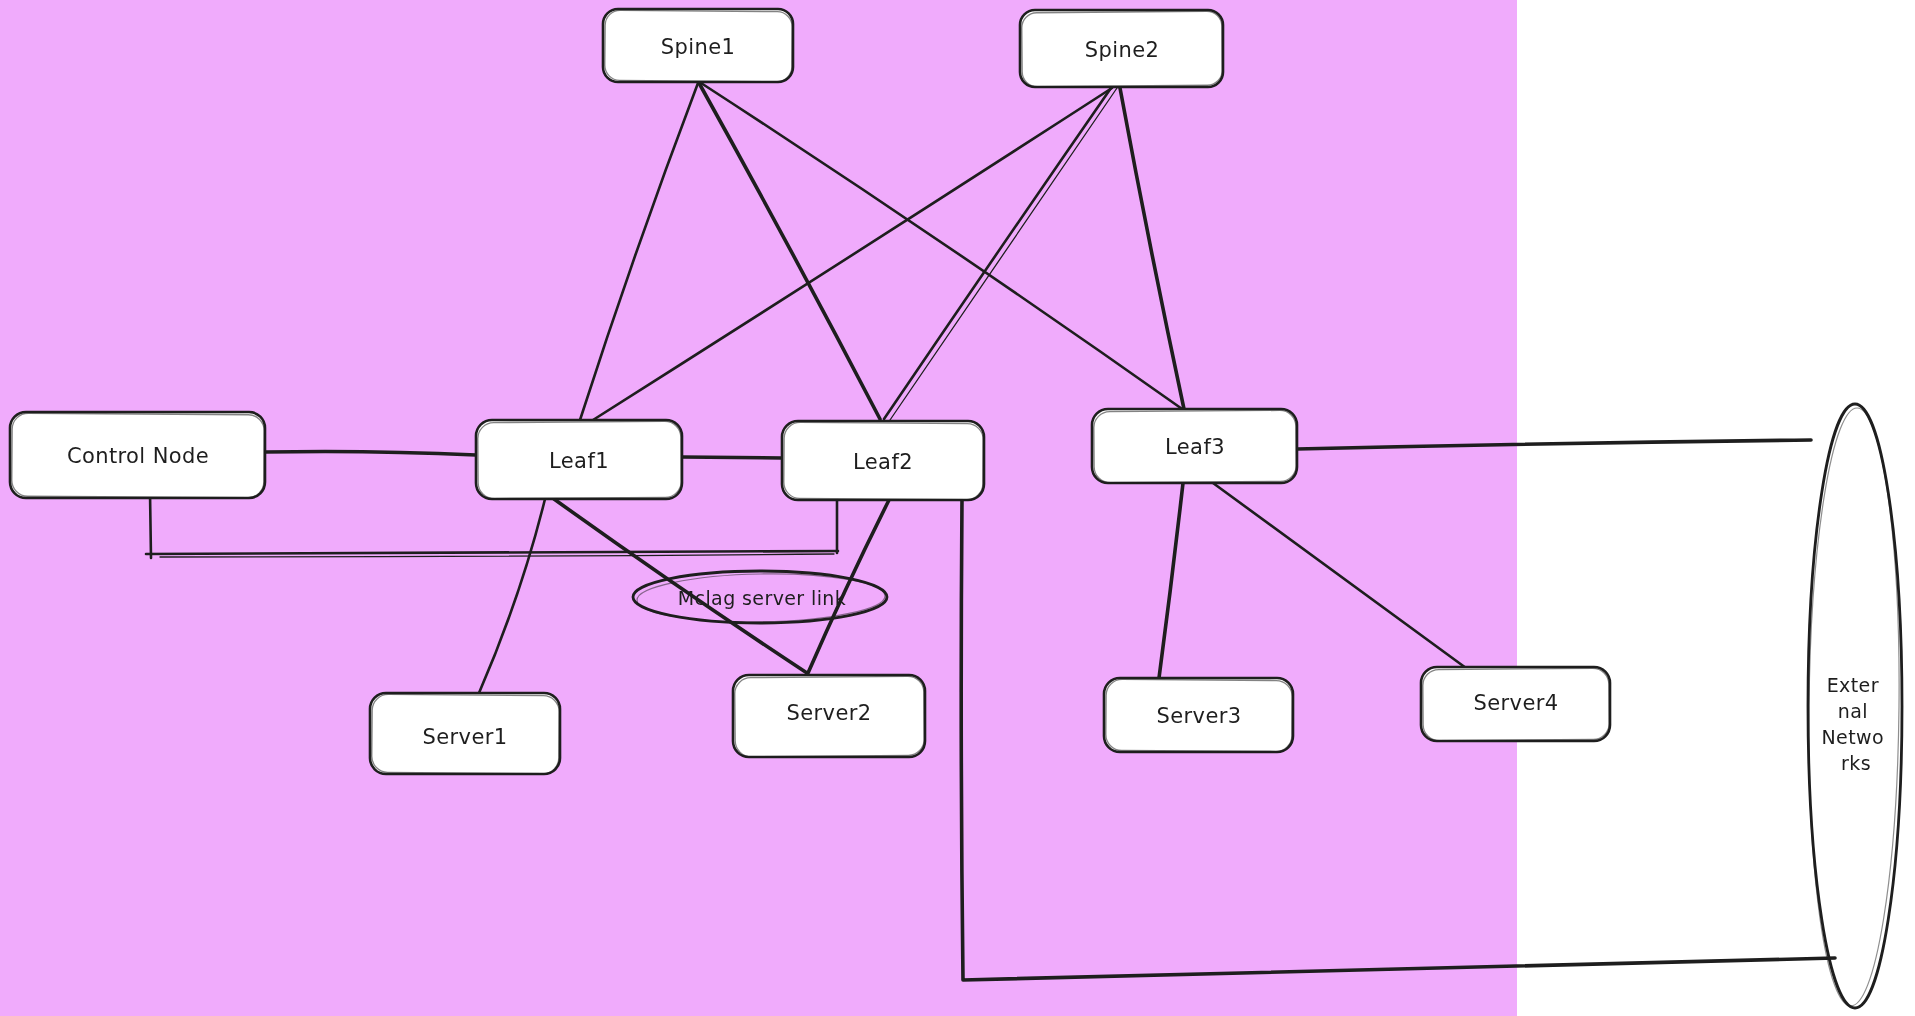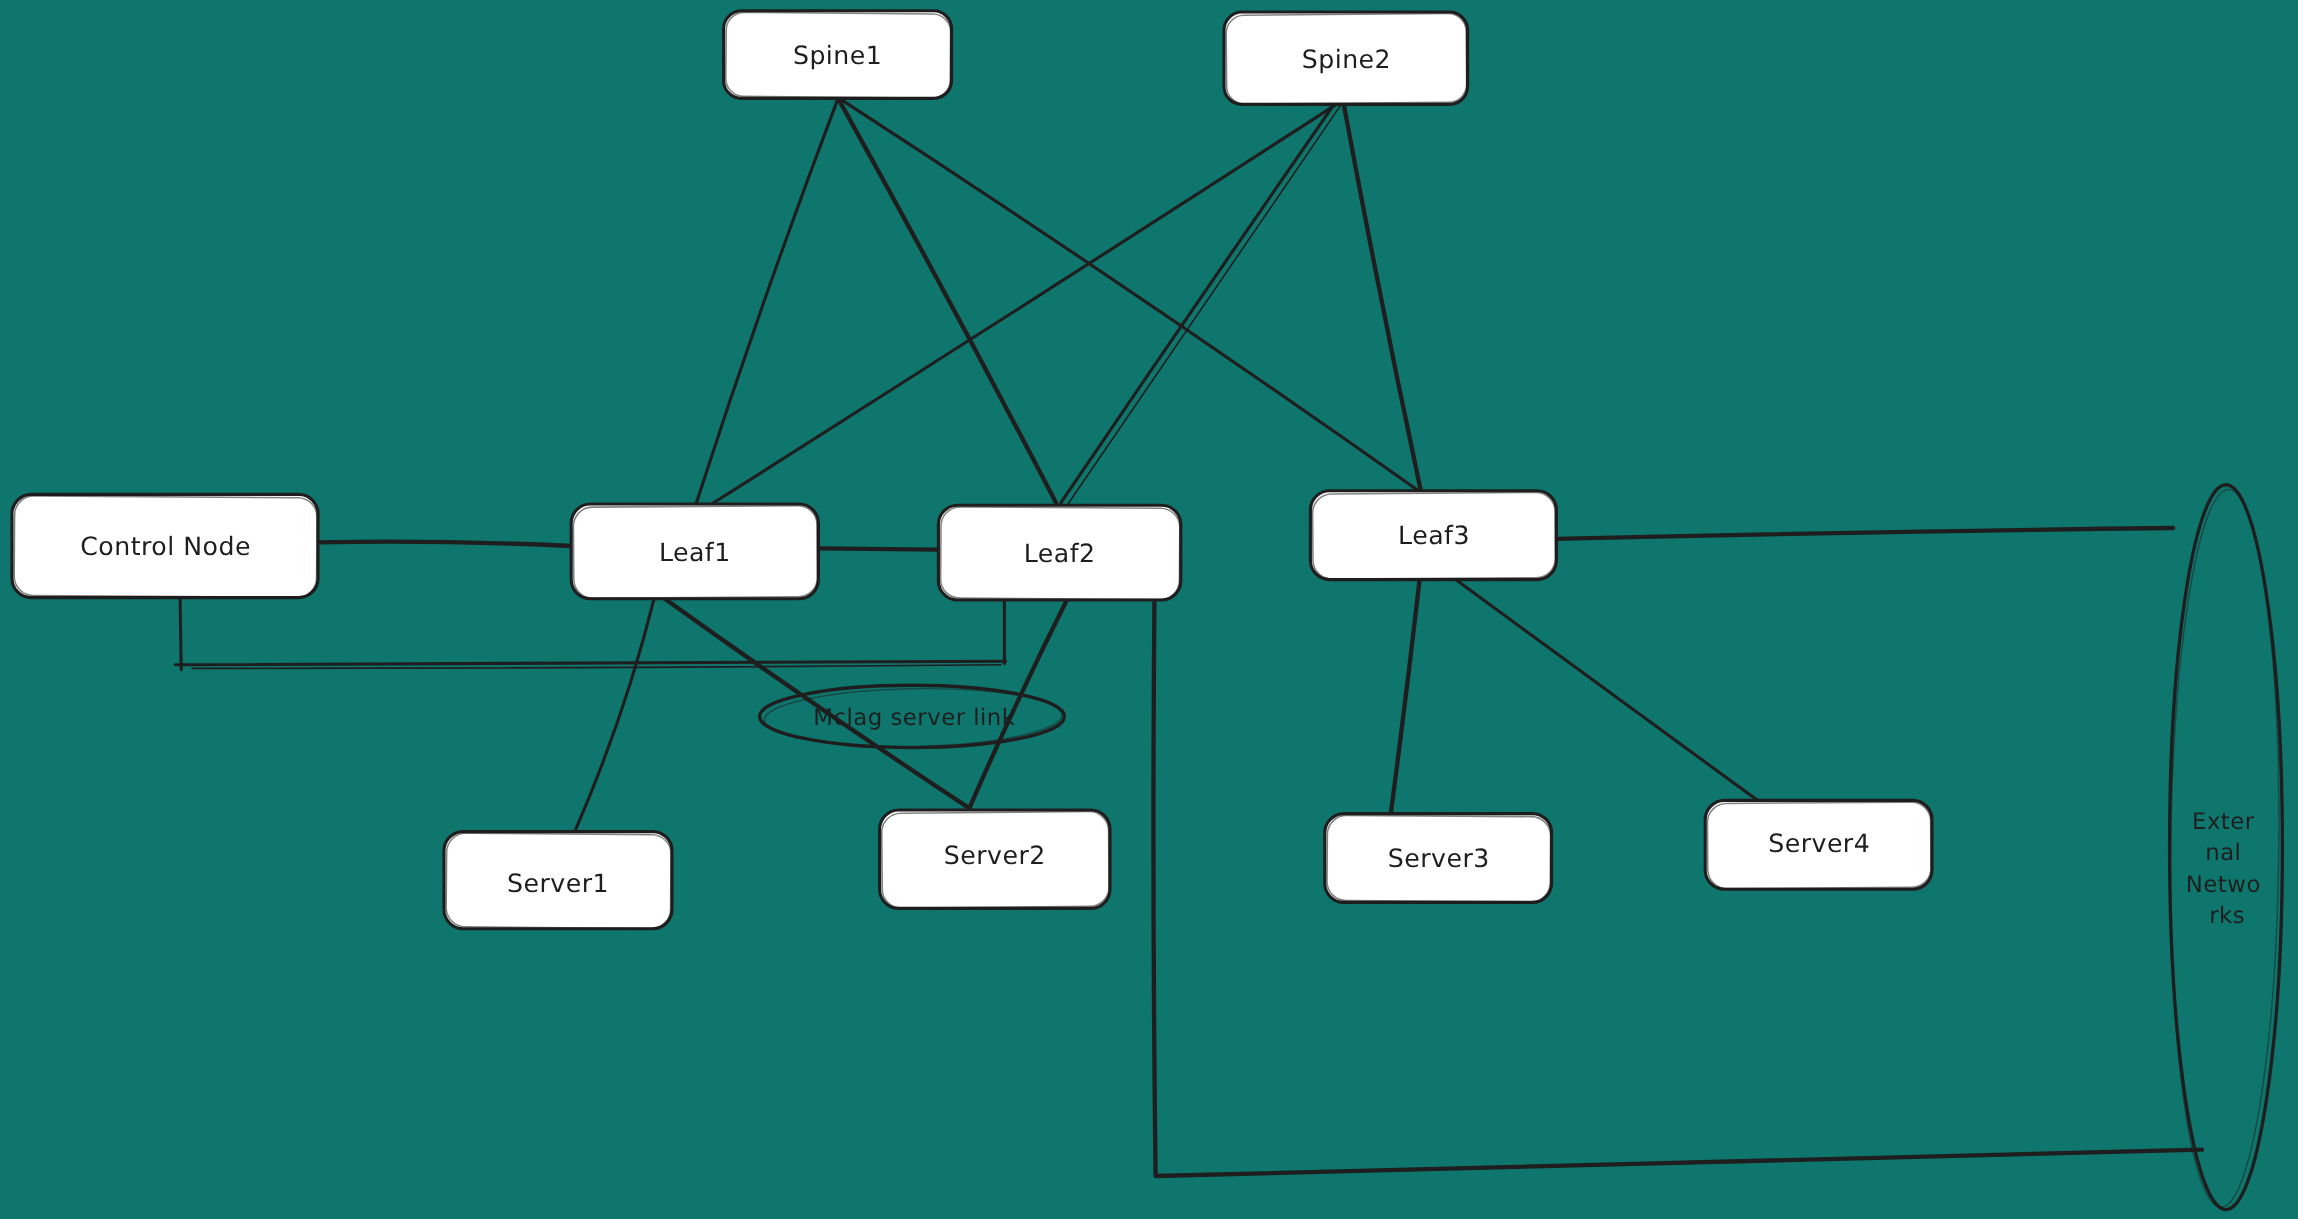--- a/index.html
+++ b/index.html
@@ -5,23 +5,23 @@
   html, body {
     margin: 0;
     padding: 0;
     background: #ffffff;
     width: 1915px;
     height: 1016px;
     overflow: hidden;
   }
   .canvas-wrap {
     position: relative;
-    width: 1915px;
+    width: 1517px;
     height: 1016px;
-    background: #0f766e;
+    background: #f0abfc;
   }
   svg { display: block; }
   .edge {
     fill: none;
     stroke: #1e1e1e;
     stroke-width: 2.6;
     stroke-linecap: round;
     stroke-linejoin: round;
   }
   .edge.thick { stroke-width: 3.6; }

